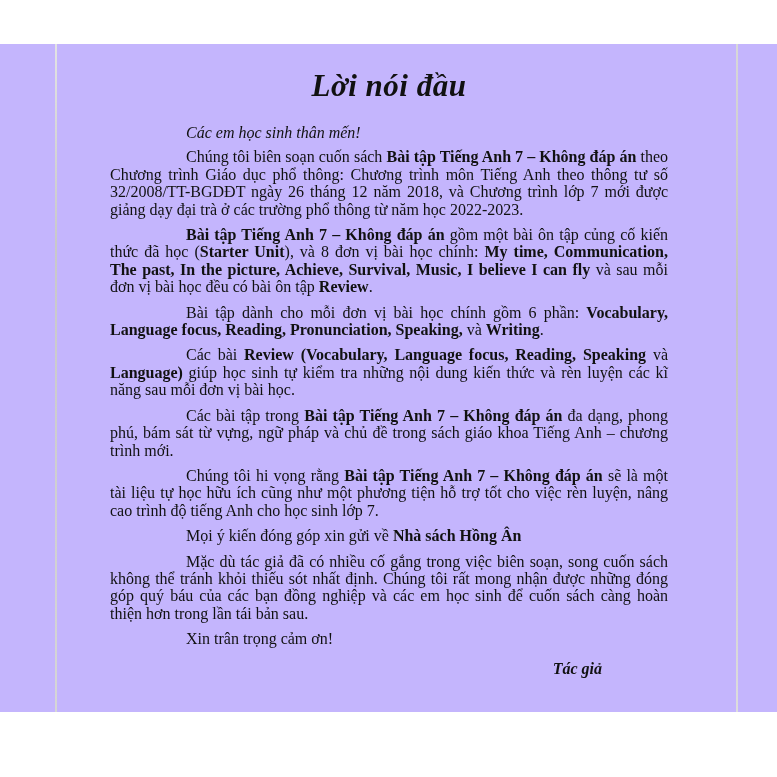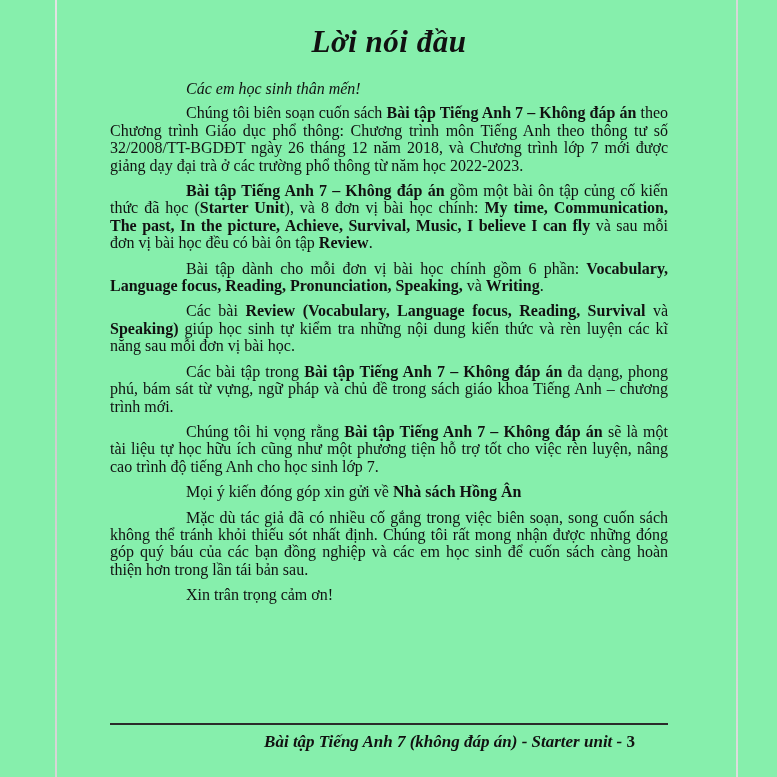--- a/index.html
+++ b/index.html
@@ -3,25 +3,26 @@
 <meta charset="utf-8">
 <style>
   html, body {
     margin: 0;
     padding: 0;
     background: #ffffff;
   }
   .page {
     position: relative;
     width: 777px;
-    height: 777px;
-    background: #86efac;
+    height: 668px;
+    background: #c4b5fd;
     font-family: "Liberation Serif", serif;
     color: #111111;
     overflow: hidden;
+    margin-top: 44px;
   }
   .scan-edge {
     position: absolute;
     top: 0;
     bottom: 0;
     width: 2px;
   }
   .scan-edge.left  { left: 55px;  background: linear-gradient(to bottom, #e3e3e3, #c9c9c9 30%, #d6d6d6); }
   .scan-edge.right { left: 736px; background: linear-gradient(to bottom, #d8d8d8, #c2c2c2 40%, #dddddd); }
 
@@ -80,25 +81,26 @@
   <div class="scan-edge left"></div>
   <div class="scan-edge right"></div>
 
   <div class="content">
     <h1 class="page-title">Lời nói đầu</h1>
     <div id="paragraphs">
         <p class="para greeting"><span>Các em học sinh thân mến!</span></p>
         <p class="para"><span>Chúng tôi biên soạn cuốn sách </span><span class="b">Bài tập Tiếng Anh 7 – Không đáp án</span><span> theo Chương trình Giáo dục phổ thông: Chương trình môn Tiếng Anh theo thông tư số 32/2008/TT-BGDĐT ngày 26 tháng 12 năm 2018, và Chương trình lớp 7 mới được giảng dạy đại trà ở các trường phổ thông từ năm học 2022-2023.</span></p>
         <p class="para"><span class="b">Bài tập Tiếng Anh 7 – Không đáp án</span><span> gồm một bài ôn tập củng cố kiến thức đã học (</span><span class="b">Starter Unit</span><span>), và 8 đơn vị bài học chính: </span><span class="b">My time, Communication, The past, In the picture, Achieve, Survival, Music, I believe I can fly</span><span> và sau mỗi đơn vị bài học đều có bài ôn tập </span><span class="b">Review</span><span>.</span></p>
         <p class="para"><span>Bài tập dành cho mỗi đơn vị bài học chính gồm 6 phần: </span><span class="b">Vocabulary, Language focus, Reading, Pronunciation, Speaking,</span><span> và </span><span class="b">Writing</span><span>.</span></p>
-        <p class="para"><span>Các bài </span><span class="b">Review (Vocabulary, Language focus, Reading, Survival</span><span> và </span><span class="b">Speaking)</span><span> giúp học sinh tự kiểm tra những nội dung kiến thức và rèn luyện các kĩ năng sau mỗi đơn vị bài học.</span></p>
+        <p class="para"><span>Các bài </span><span class="b">Review (Vocabulary, Language focus, Reading, Speaking</span><span> và </span><span class="b">Language)</span><span> giúp học sinh tự kiểm tra những nội dung kiến thức và rèn luyện các kĩ năng sau mỗi đơn vị bài học.</span></p>
         <p class="para"><span>Các bài tập trong </span><span class="b">Bài tập Tiếng Anh 7 – Không đáp án</span><span> đa dạng, phong phú, bám sát từ vựng, ngữ pháp và chủ đề trong sách giáo khoa Tiếng Anh – chương trình mới.</span></p>
         <p class="para"><span>Chúng tôi hi vọng rằng </span><span class="b">Bài tập Tiếng Anh 7 – Không đáp án</span><span> sẽ là một tài liệu tự học hữu ích cũng như một phương tiện hỗ trợ tốt cho việc rèn luyện, nâng cao trình độ tiếng Anh cho học sinh lớp 7.</span></p>
         <p class="para"><span>Mọi ý kiến đóng góp xin gửi về </span><span class="b">Nhà sách Hồng Ân</span></p>
         <p class="para"><span>Mặc dù tác giả đã có nhiều cố gắng trong việc biên soạn, song cuốn sách không thể tránh khỏi thiếu sót nhất định. Chúng tôi rất mong nhận được những đóng góp quý báu của các bạn đồng nghiệp và các em học sinh để cuốn sách càng hoàn thiện hơn trong lần tái bản sau.</span></p>
         <p class="para"><span>Xin trân trọng cảm ơn!</span></p>
+        <p class="para signature"><span class="b i">Tác giả</span></p>
       </div>
   </div>
 
   <div class="footer">
     <div class="footer-text"><span class="b i">Bài tập Tiếng Anh 7 (không đáp án) - Starter unit - </span><span class="b">3</span></div>
   </div>
 </div>
 
 </body></html>

